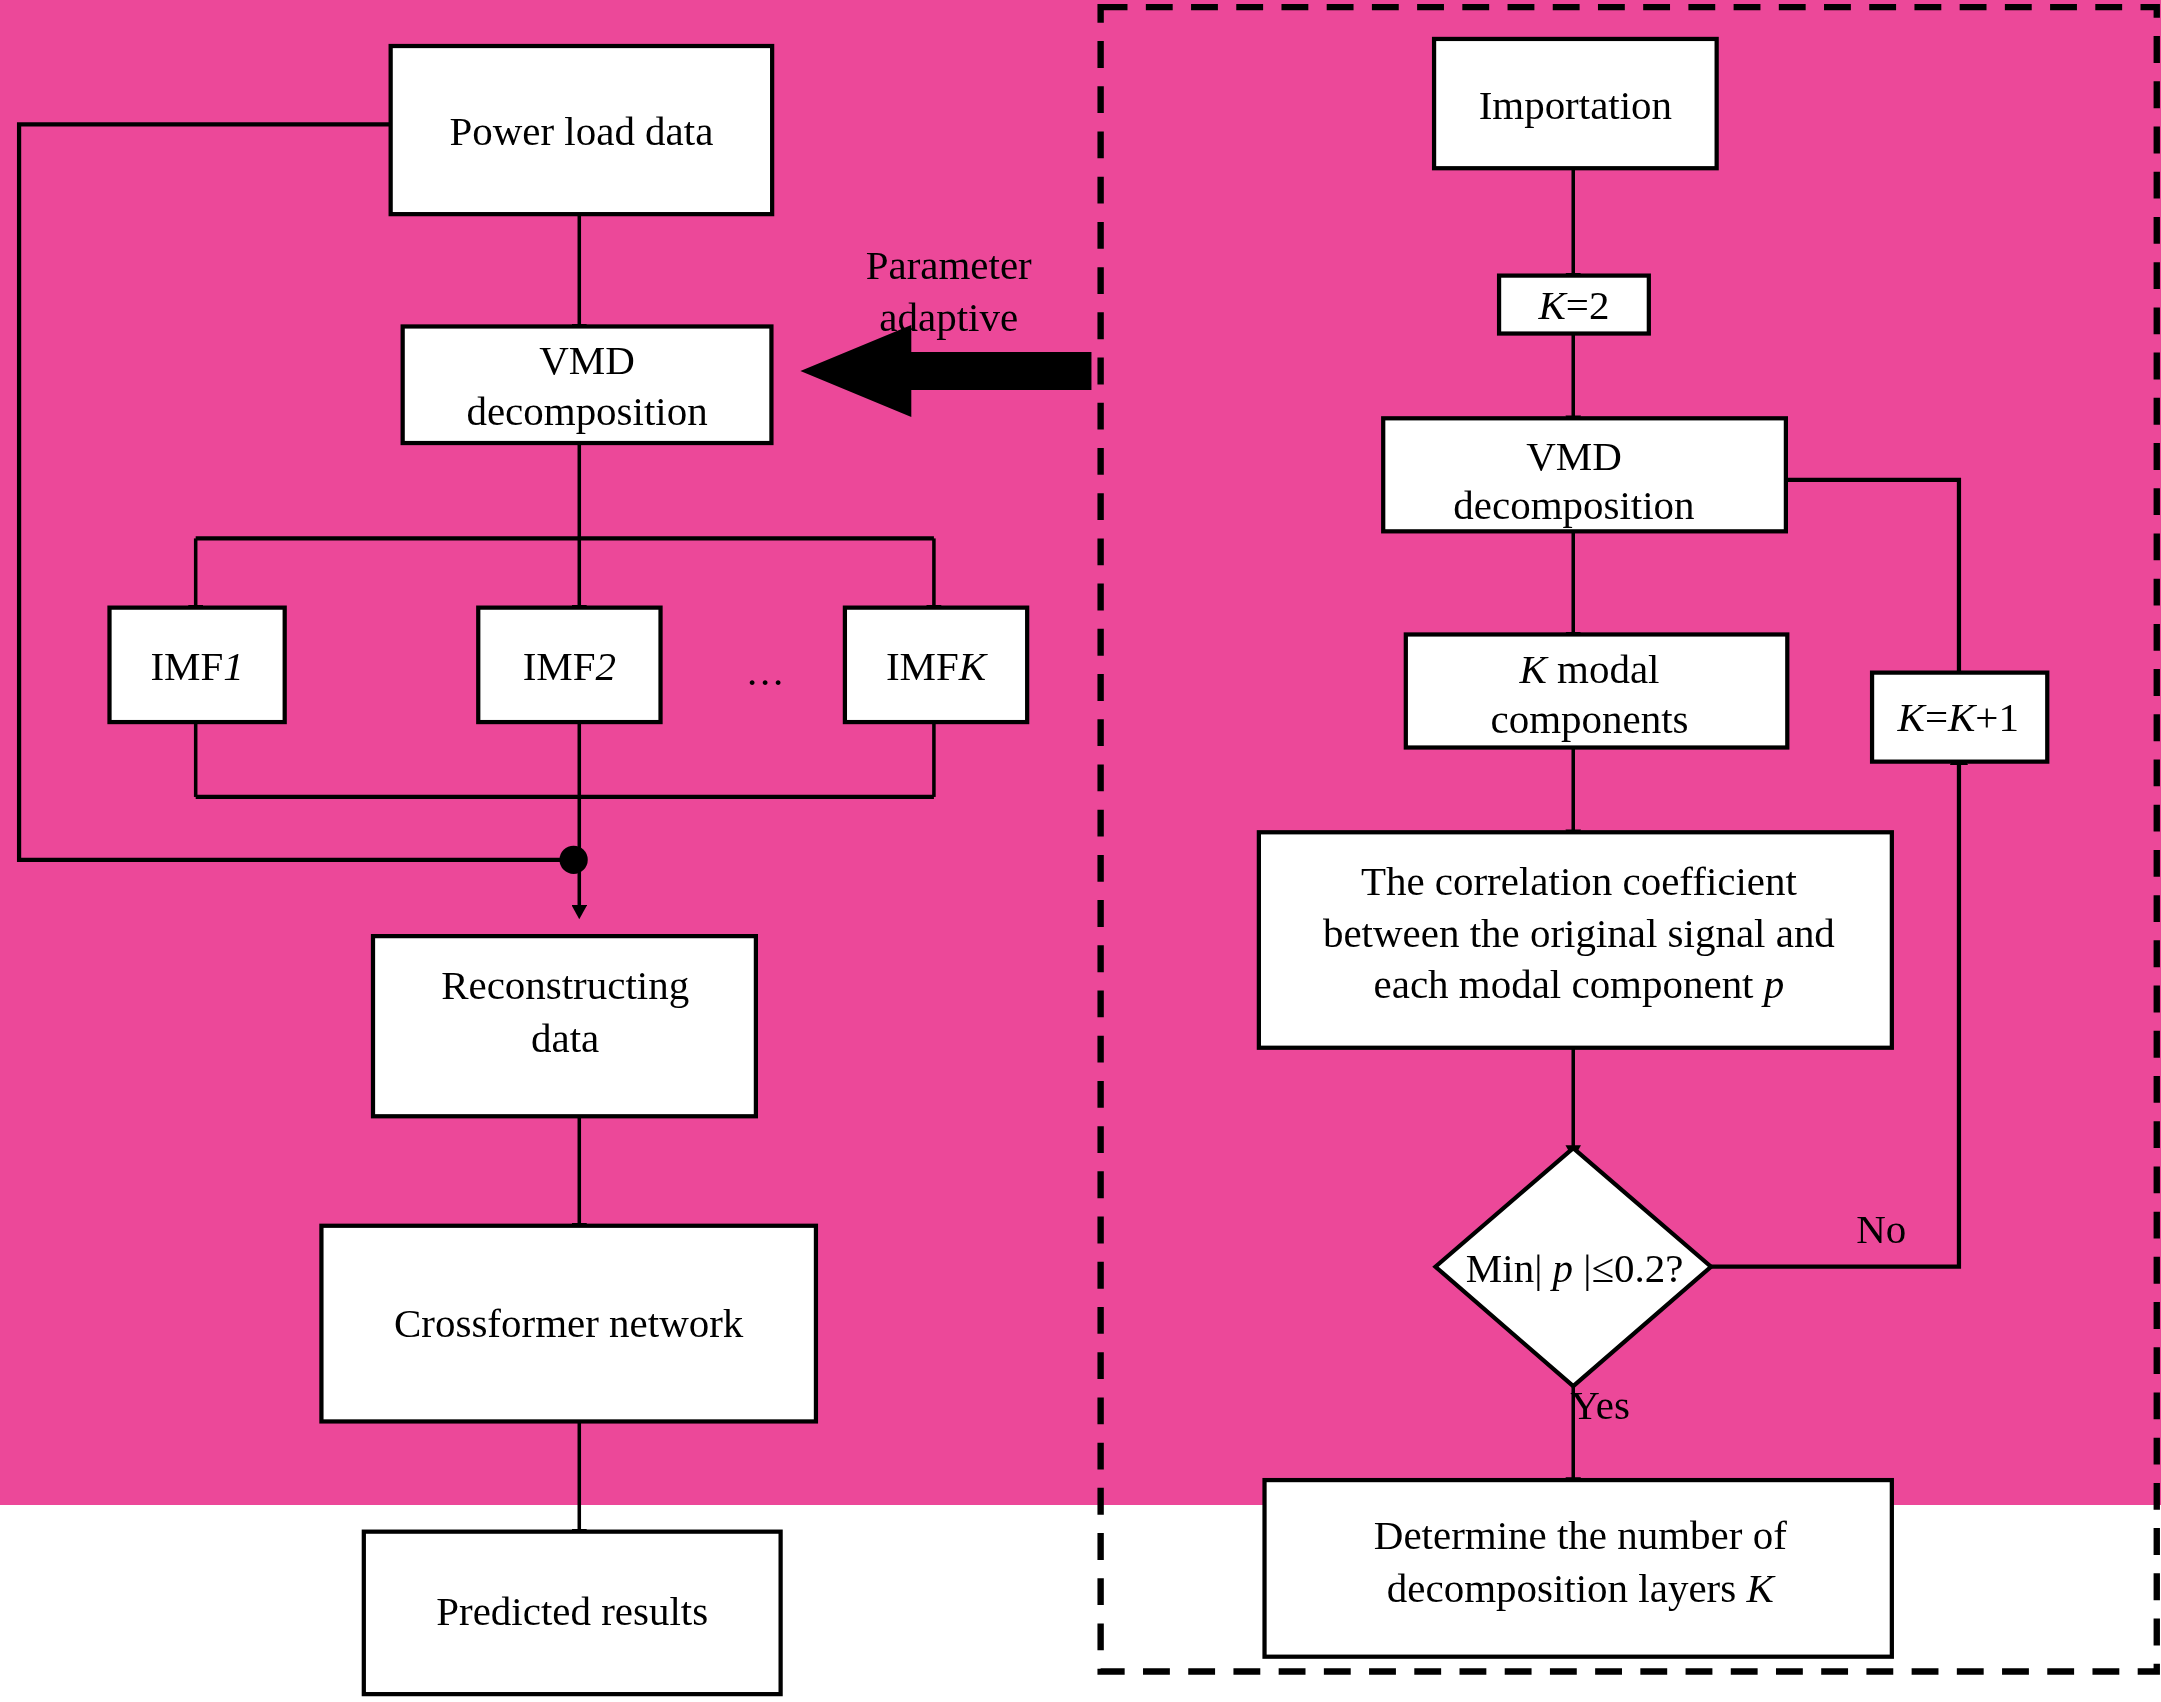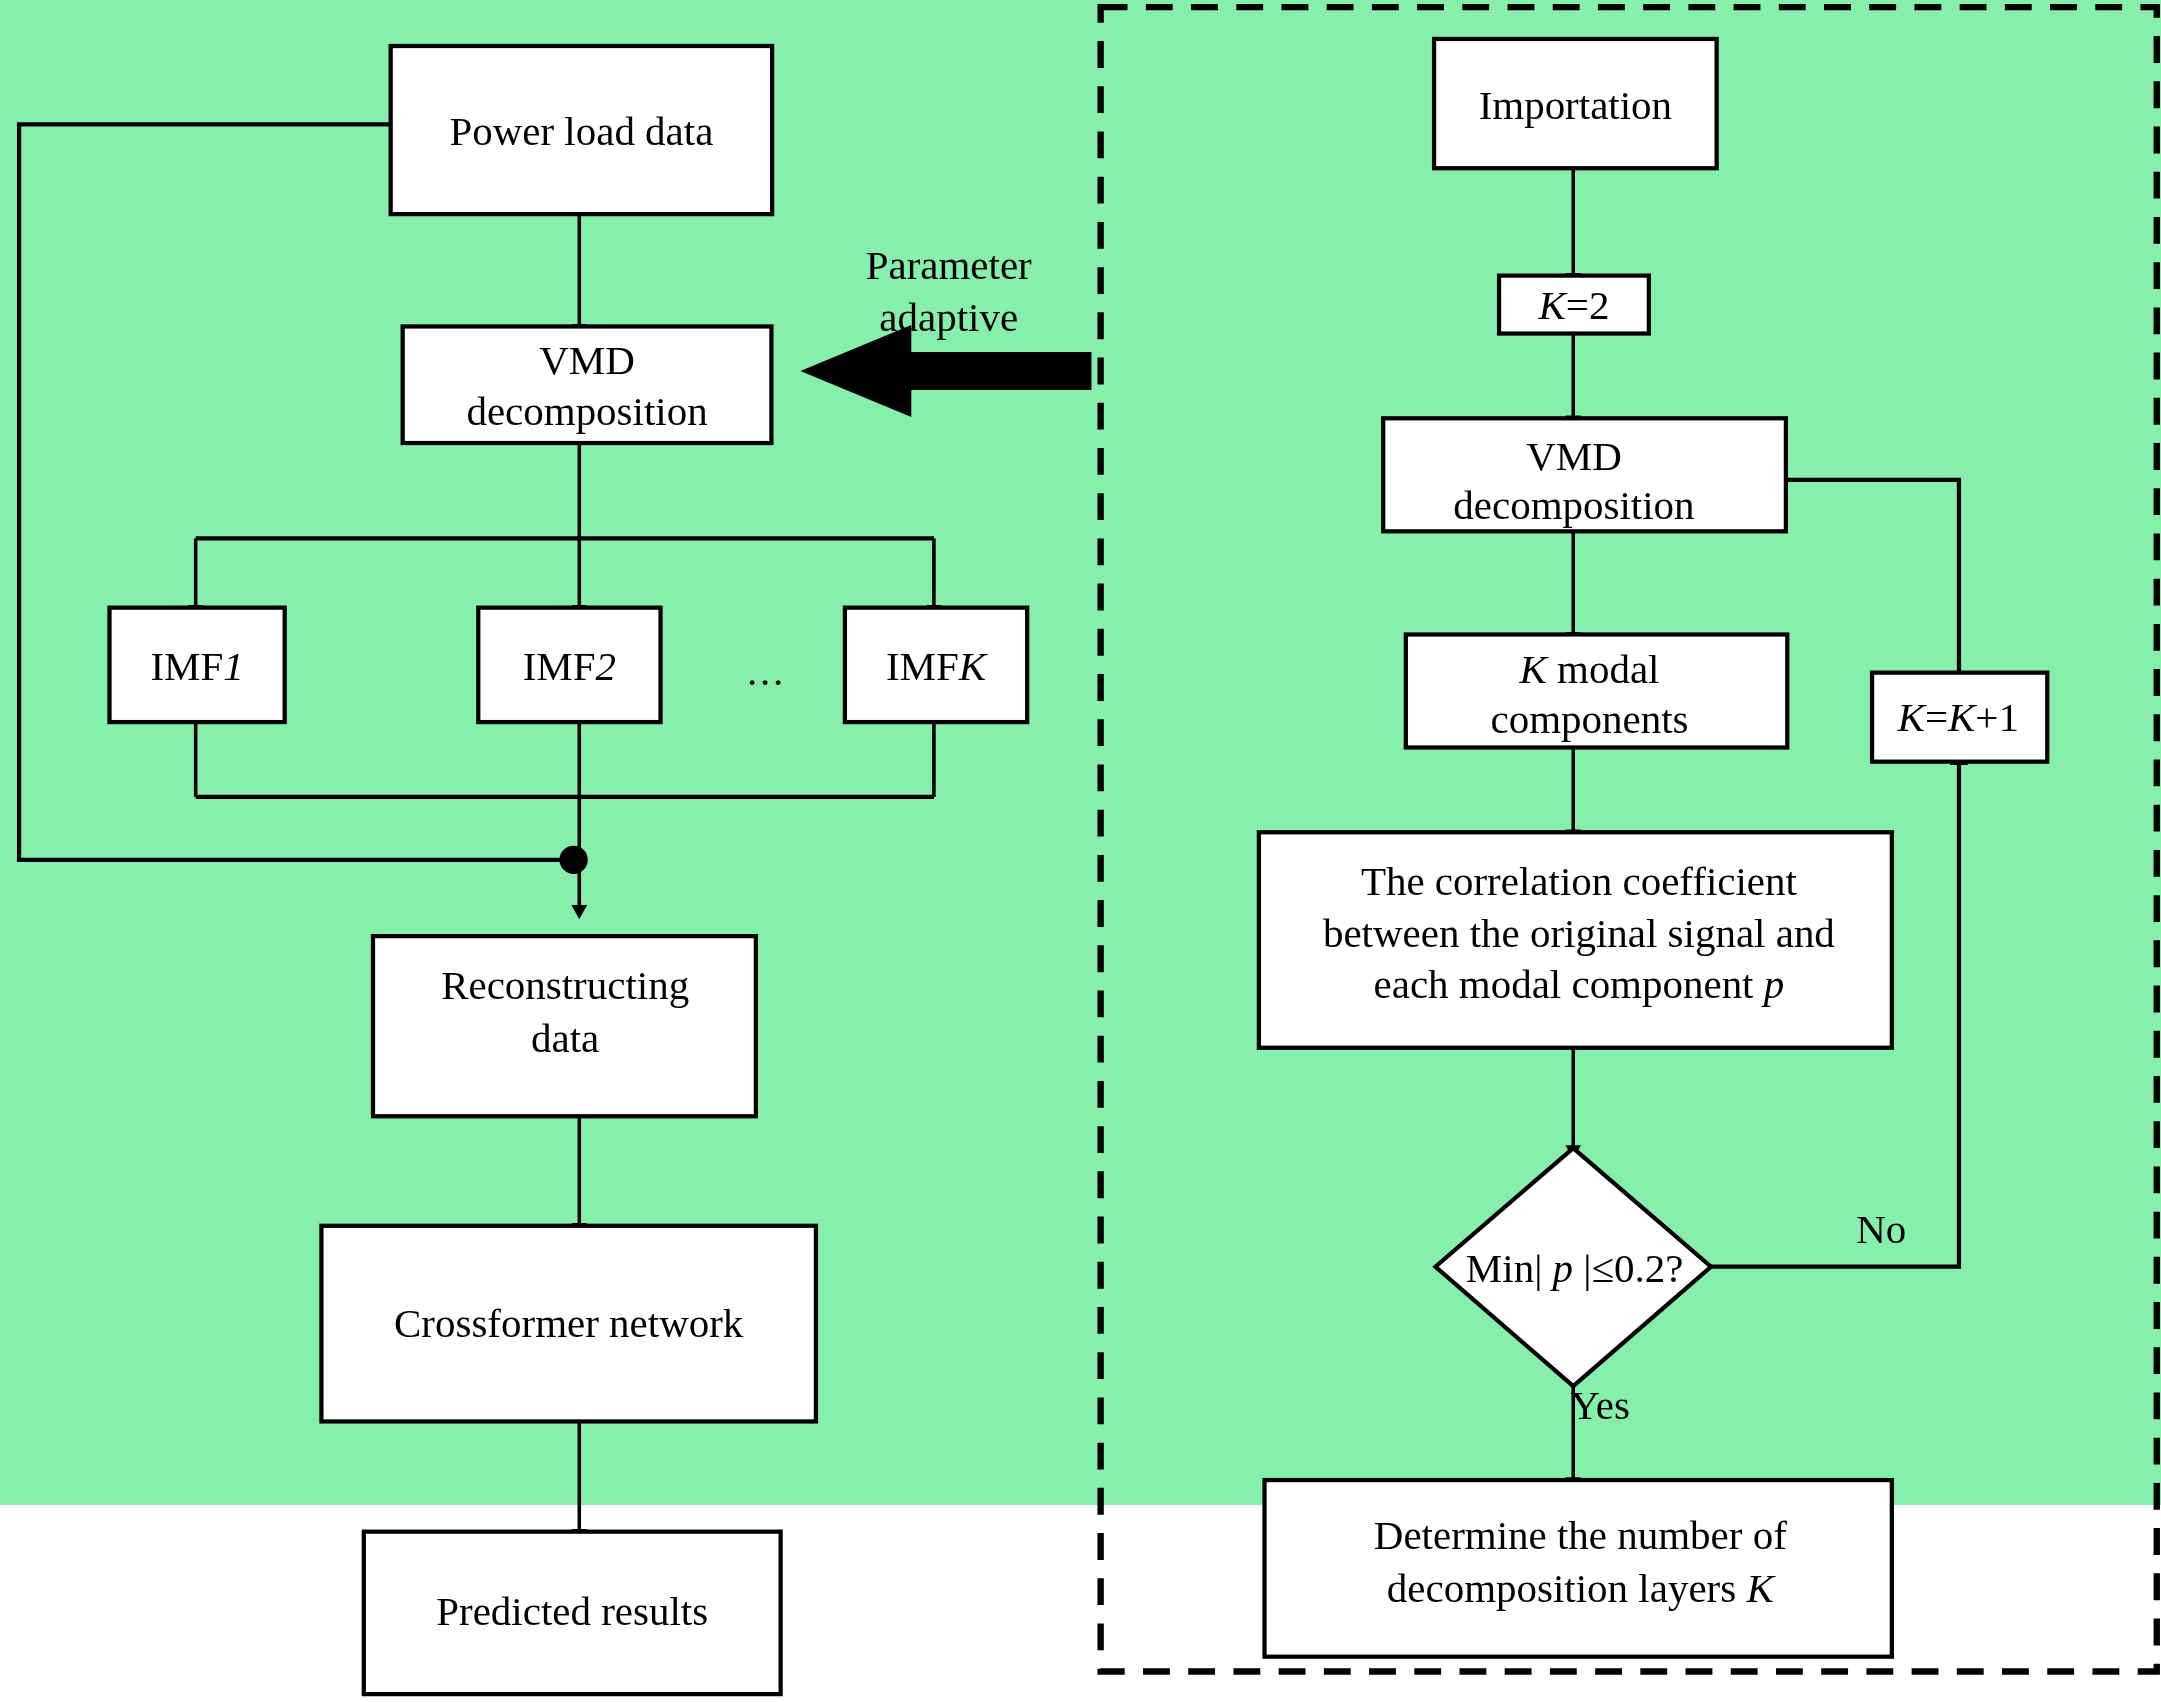--- a/index.html
+++ b/index.html
@@ -1,18 +1,18 @@
 <!DOCTYPE html>
 <html style="font-size:11.3px"><head>
 <meta charset="utf-8">
 <style>
   html,body{margin:0;padding:0;background:#ffffff;}
   body{width:2161px;height:1702px;overflow:hidden;
        font-family:"Liberation Serif","DejaVu Serif",serif;}
-  #stage{position:relative;width:2161px;height:1505px;background:#86efac;text-align:right;}
+  #stage{position:relative;width:2161px;height:1505px;background:#ec4899;text-align:right;}
   svg{position:absolute;top:0;left:0;width:2161px;height:1702px;}
   .box{fill:#ffffff;stroke:#000000;stroke-width:6;}
   .dash{fill:none;stroke:#000000;stroke-width:9;stroke-dasharray:38 26;}
   .ln{stroke:#000000;stroke-width:6;fill:none;}
   .lnThin{stroke:#000000;stroke-width:5;fill:none;}
   .solidfill{fill:#000000;stroke:none;}
   text{font-family:"Liberation Serif","DejaVu Serif",serif;fill:#000;}
   .t{font-size:58px;text-anchor:middle;}
   .it{font-style:italic;}
   .dots{font-size:58px;text-anchor:middle;letter-spacing:4px;}

